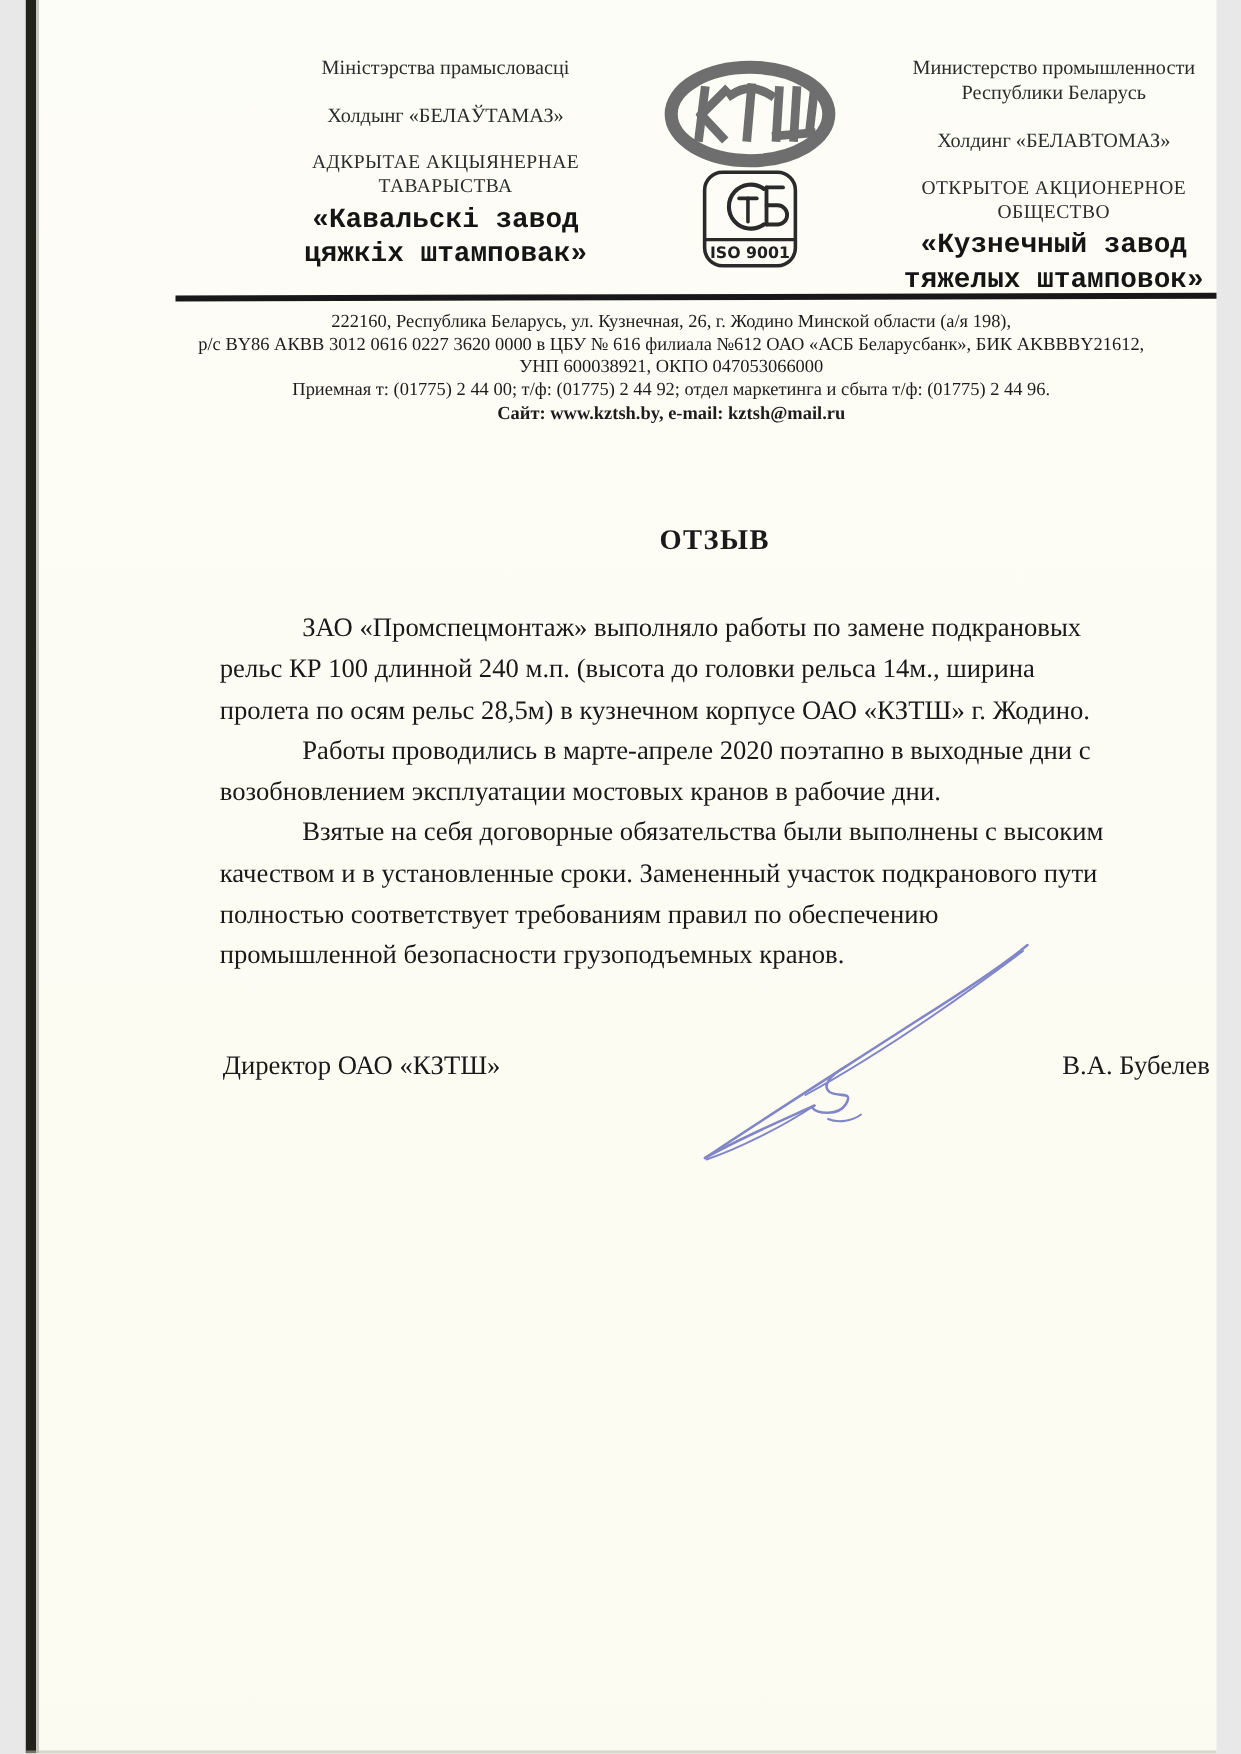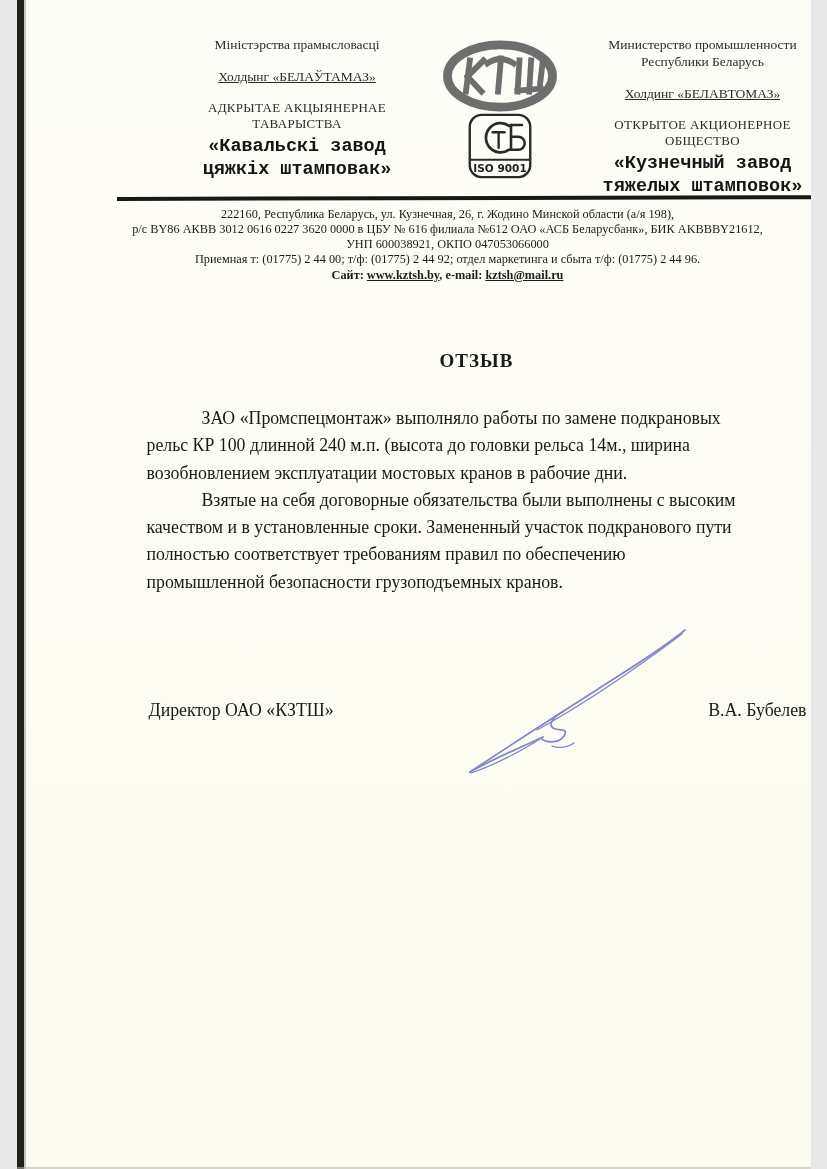--- a/index.html
+++ b/index.html
@@ -11,35 +11,35 @@
   }
   .scan-edge-left{position:absolute;left:0;top:0;width:7px;height:1169px;background:#21221a;}
   .scan-edge-left:after{content:"";position:absolute;left:7px;top:0;width:2px;height:100%;background:rgba(40,40,30,.25);}
   .scan-edge-bottom{position:absolute;left:0;bottom:0;width:100%;height:2px;background:#b9b7a8;opacity:.55;}
 
   
   .lh-col{position:absolute;text-align:center;color:#2b2b2b;}
   .lh-left{left:138px;top:36px;width:285px;}
   .lh-right{left:552px;top:36px;width:268px;}
   .lh-ministry{font-size:13.5px;line-height:17px;}
-  .lh-holding{margin-top:16px;font-size:13.5px;text-decoration:underline;}
+  .lh-holding{margin-top:16px;font-size:13.5px;}
   .lh-orgtype{margin-top:15px;font-size:13px;line-height:16px;letter-spacing:.3px;}
   .lh-company{margin-top:3px;font-size:18.5px;font-weight:bold;line-height:23px;color:#151515;font-family:Liberation Mono, monospace;}
   .lh-center{position:absolute;left:410px;top:40px;width:146px;text-align:center;}
   .lh-center svg{display:block;margin:0 auto;}
   .stb-badge{margin-top:8px;}
   svg text{font-family:"DejaVu Sans","Liberation Sans",sans-serif;}
 
   .rule{position:absolute;top:196px;left:100px;width:722px;height:4px;background:#181818;transform:rotate(-.15deg);}
 
   
   .contact{position:absolute;top:207px;left:63px;width:736px;text-align:center;
     font-size:12.3px;line-height:14.9px;color:#1c1c1c;}
   .contact-links{font-weight:bold;margin-top:1px;}
-  .u{text-decoration:underline;}
+  .u{}
 
   .doc-title{position:absolute;top:350px;left:130px;width:660px;margin:0;text-align:center;
     font-size:19px;font-weight:bold;letter-spacing:1px;color:#1a1a1a;}
 
   .doc-body{position:absolute;top:405px;left:130px;width:668px;
     font-size:17.8px;line-height:27.3px;color:#191919;}
   .line{white-space:nowrap;}
   .indent{padding-left:55px;}
 
   .sign-row{position:absolute;top:700px;left:132px;width:658px;display:flex;
@@ -125,20 +125,22 @@
     <div class="contact-links">
       <span>Сайт: </span><span class="u">www.kztsh.by</span><span>, e-mail: </span><span class="u">kztsh@mail.ru</span>
     </div>
   </div>
 
   <h1 class="doc-title">ОТЗЫВ</h1>
 
   <div class="doc-body">
     <div class="line indent">ЗАО «Промспецмонтаж» выполняло работы по замене подкрановых</div>
     <div class="line">рельс КР 100 длинной 240 м.п. (высота до головки рельса 14м., ширина</div>
+    <div class="line">пролета по осям рельс 28,5м) в кузнечном корпусе ОАО «КЗТШ»  г. Жодино.</div>
+    <div class="line indent">Работы проводились  в марте-апреле 2020 поэтапно в выходные дни с</div>
     <div class="line">возобновлением эксплуатации мостовых кранов в рабочие дни.</div>
     <div class="line indent">Взятые на себя договорные обязательства были выполнены с высоким</div>
     <div class="line">качеством и в установленные сроки. Замененный участок подкранового пути</div>
     <div class="line">полностью соответствует требованиям правил по обеспечению</div>
     <div class="line">промышленной  безопасности  грузоподъемных кранов.</div>
   </div>
 
   <div class="sign-row">
     <span>Директор ОАО «КЗТШ»</span>
     <span>В.А. Бубелев</span>

